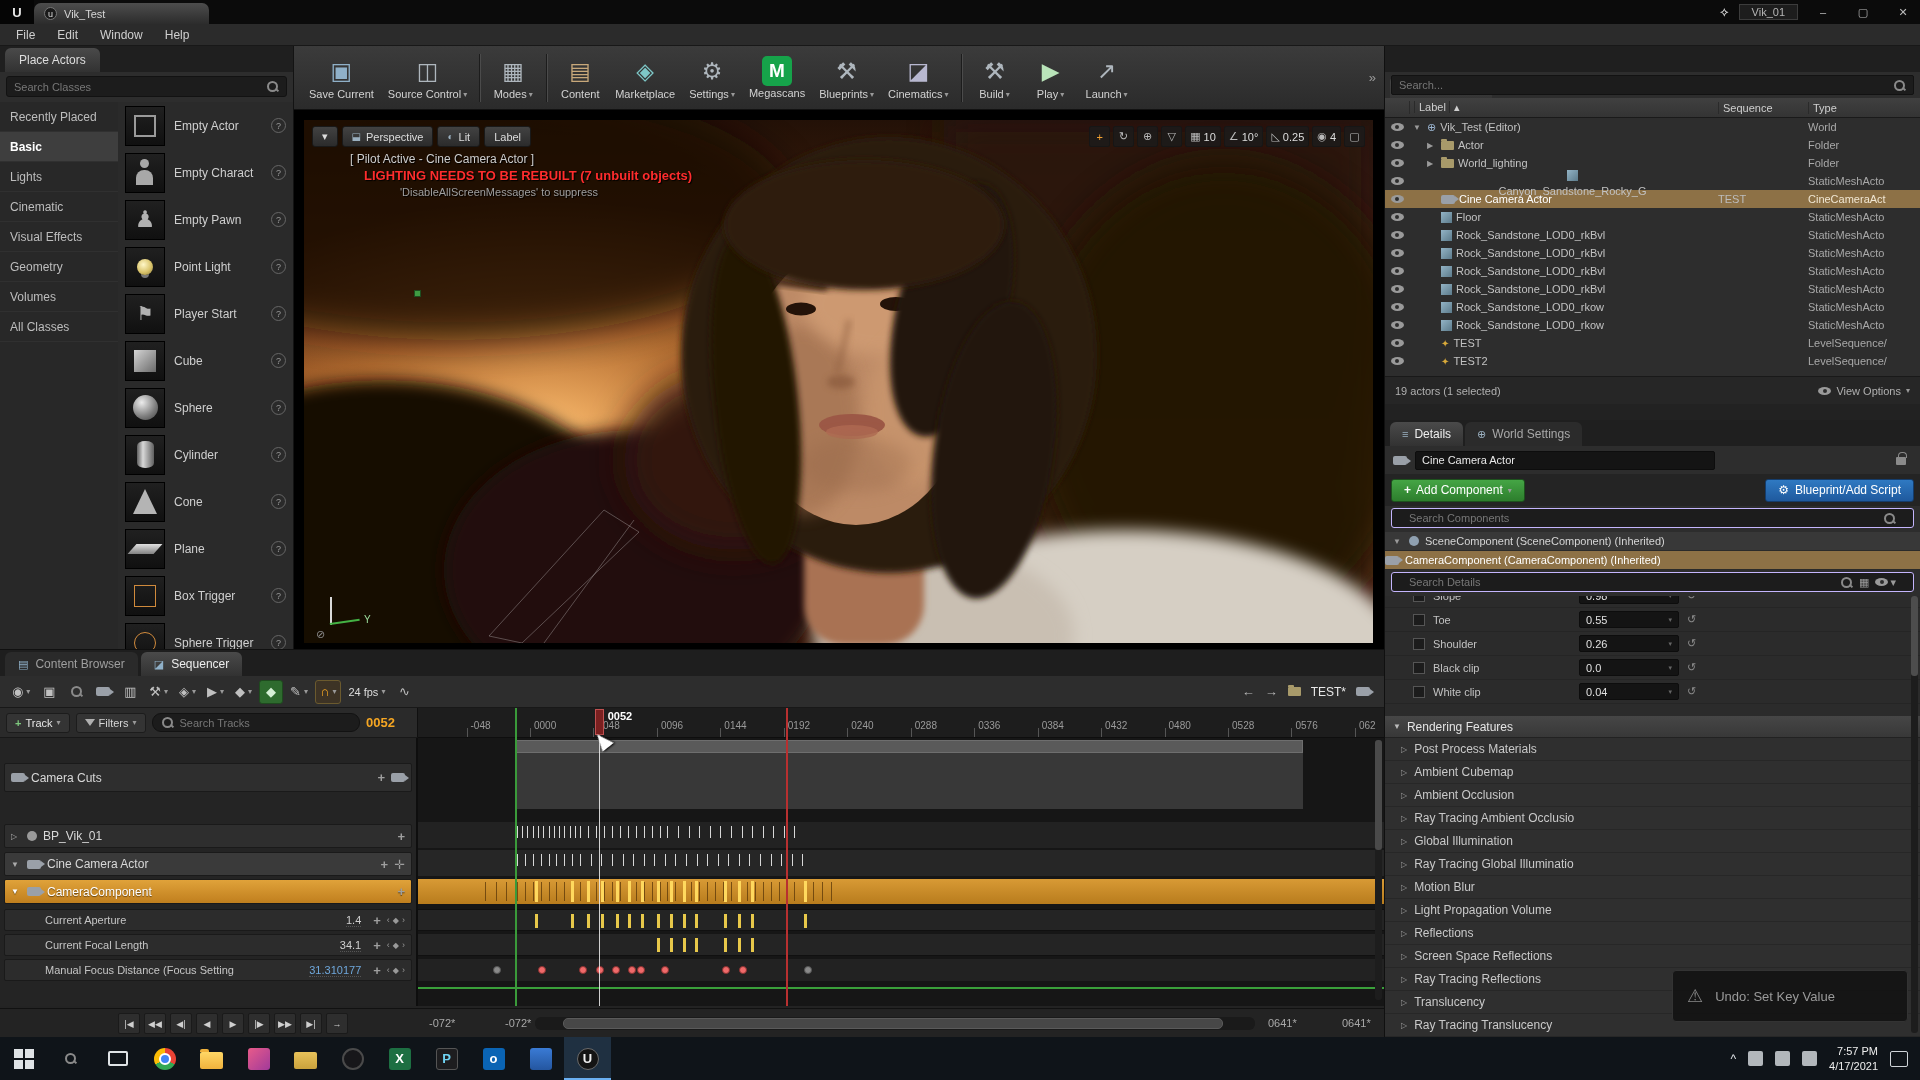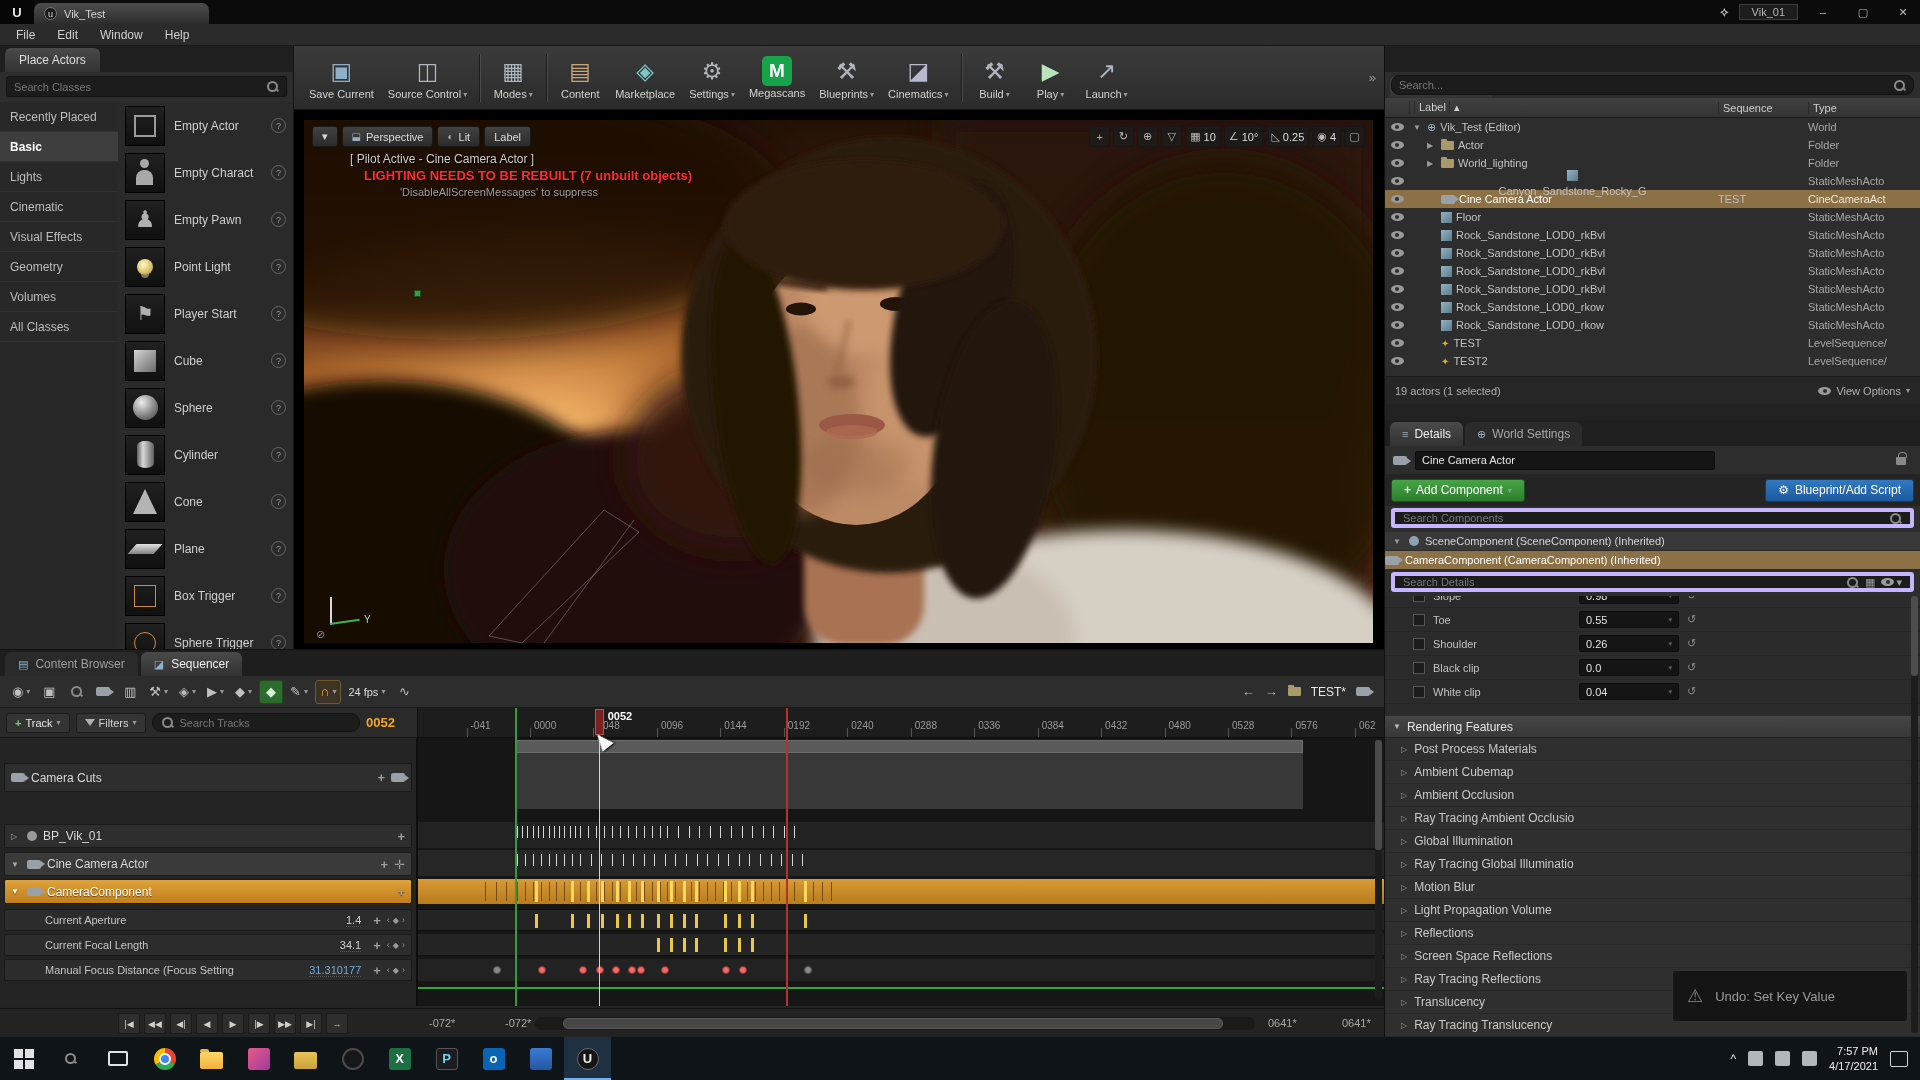--- a/index.html
+++ b/index.html
@@ -80,21 +80,21 @@
 #vp-gizmo{position:absolute;left:14px;bottom:10px;width:60px;height:44px;z-index:4;}
 .gz-z{position:absolute;left:12px;bottom:8px;width:2px;height:28px;background:#d9d9d9;}
 .gz-y{position:absolute;left:12px;bottom:8px;width:30px;height:2px;background:#44b244;transform-origin:left bottom;transform:rotate(-8deg);}
 .gz-ylab{position:absolute;left:46px;bottom:8px;color:#9ee09e;font-size:10px;}
 .gz-no{position:absolute;left:-2px;bottom:-8px;color:#8a8a8a;font-size:11px;}
 
 
 #world-outliner{position:absolute;left:1384px;top:46px;width:536px;height:358px;background:#2d2d2d;border-left:1px solid #101010;}
 .wo-tabstrip{position:absolute;top:0;left:0;width:100%;height:26px;background:#1f1f1f;}
 .wo-tab{position:absolute;left:5px;top:2px;height:24px;padding:0 13px;background:linear-gradient(#4a4a4a,#323232);border-radius:6px 6px 0 0;display:flex;align-items:center;gap:6px;color:#ddd;font-size:12px;margin-top:28px;}
-.wo-search{position:absolute;left:6px;top:29px;right:6px;height:20px;background:#1c1c1c;border:1px solid #121212;border-radius:8px;color:#777;display:flex;align-items:center;justify-content:space-between;padding:0 7px;font-size:11px;}
+.wo-search{position:absolute;left:6px;top:29px;right:6px;height:20px;background:#1c1c1c;border:1px solid #121212;border-radius:2px;color:#777;display:flex;align-items:center;justify-content:space-between;padding:0 7px;font-size:11px;}
 .wo-cols{position:absolute;left:0;top:52px;width:100%;height:20px;background:linear-gradient(#404040,#343434);border-bottom:1px solid #1a1a1a;display:grid;grid-template-columns:24px 1fr 90px 112px;align-items:center;font-size:11px;color:#cfcfcf;}
 .wo-cols span{padding-left:4px;border-left:1px solid #2a2a2a;}
 #wo-rows{position:absolute;left:0;top:72px;width:100%;height:254px;overflow:hidden;}
 .wo-row{height:18px;display:grid;grid-template-columns:24px 1fr 90px 112px;align-items:center;font-size:11px;color:#c2c2c2;}
 .wo-row.sel{background:#8d7146;color:#fff;}
 .wo-row.sel .wo-type{color:#f0e6d2;}
 .wo-eye{display:flex;justify-content:center;}
 .wo-label{display:flex;align-items:center;gap:4px;overflow:hidden;white-space:nowrap;}
 .wo-exp{color:#9a9a9a;font-size:8px;width:10px;}
 .wo-seq{color:#bdbdbd;overflow:hidden;}
@@ -126,21 +126,21 @@
 .dt-name-row{position:absolute;top:44px;left:0;width:100%;height:25px;background:#2d2d2d;display:flex;align-items:center;gap:8px;padding:0 8px;}
 .dt-name-input{width:300px;height:19px;background:#141414;border:1px solid #0d0d0d;border-radius:2px;color:#e8e8e8;font-size:11px;padding:2px 6px;}
 .lock{position:relative;width:10px;height:8px;background:#8a8a8a;border-radius:1px;margin-left:auto;margin-right:6px;}
 .lock::before{content:"";position:absolute;left:1.5px;top:-5px;width:7px;height:5px;border:1.5px solid #8a8a8a;border-bottom:none;border-radius:4px 4px 0 0;}
 .dt-btn-row{position:absolute;top:70px;left:0;width:100%;height:32px;background:#242424;display:flex;align-items:center;padding:0 6px;gap:8px;}
 .btn-green{height:23px;background:linear-gradient(#45a545,#2d7e2d);border:1px solid #1d521d;border-radius:3px;color:#fff;font-size:12px;display:flex;align-items:center;gap:5px;padding:0 12px;}
 .btn-green .plus{font-weight:bold;}
 .btn-green .dd{font-size:8px;}
 .btn-blue{height:23px;margin-left:auto;background:linear-gradient(#2f79c2,#1f5a9e);border:1px solid #143c6b;border-radius:3px;color:#fff;font-size:12px;display:flex;align-items:center;gap:6px;padding:0 12px;}
 .btn-blue .gear{font-size:12px;}
-.dt-search,.dt-search2{position:absolute;left:6px;right:6px;height:20px;background:#1c1c1c;border:4px solid #c4b5fd;border-radius:3px;color:#777;display:flex;align-items:center;padding:0 8px;font-size:11px;gap:6px;}
+.dt-search,.dt-search2{position:absolute;left:6px;right:6px;height:20px;background:#1c1c1c;border:1px solid #c4b5fd;border-radius:3px;color:#777;display:flex;align-items:center;padding:0 17px;font-size:11px;gap:6px;}
 .dt-search{top:104px;}
 .dt-search2{top:168px;}
 .dt-search .ph-text,.dt-search2 .ph-text{flex:1;}
 .dt-mini{color:#9a9a9a;font-size:11px;display:flex;align-items:center;gap:2px;}
 #comp-rows{position:absolute;top:128px;left:0;width:100%;height:38px;}
 .comp-row{height:19px;display:flex;align-items:center;gap:6px;font-size:11px;color:#d5d5d5;background:#383838;border-bottom:1px solid #2a2a2a;}
 .comp-row.sel{background:#8d7146;color:#fff;}
 #det-props{position:absolute;top:192px;left:0;width:100%;height:120px;overflow:hidden;background:#2b2b2b;}
 .prop-row{height:24px;display:flex;align-items:center;padding-left:28px;gap:8px;border-bottom:1px solid #252525;font-size:11px;}
 .prop-row.clipped{margin-top:-12px;}
@@ -1050,21 +1050,21 @@
           <span>Filters</span>
           <span class="dd">▾</span>
         </div>
       <div class="sq-search">
           <span class="mag"></span>
           <span class="ph-text">Search Tracks</span>
         </div>
       <div class="sq-time">0052</div>
     </div>
     <div id="ruler">
-        <span class="ruler-label" style="left: 52.544px;">-041</span>
+        <span class="ruler-label" style="left: 52.544px;">-048</span>
         <span class="ruler-tick" style="left: 48.544px;"></span>
         <span class="ruler-label" style="left: 116px;">0000</span>
         <span class="ruler-tick" style="left: 112px;"></span>
         <span class="ruler-label" style="left: 179.456px;">0048</span>
         <span class="ruler-tick" style="left: 175.456px;"></span>
         <span class="ruler-label" style="left: 242.912px;">0096</span>
         <span class="ruler-tick" style="left: 238.912px;"></span>
         <span class="ruler-label" style="left: 306.368px;">0144</span>
         <span class="ruler-tick" style="left: 302.368px;"></span>
         <span class="ruler-label" style="left: 369.824px;">0192</span>

